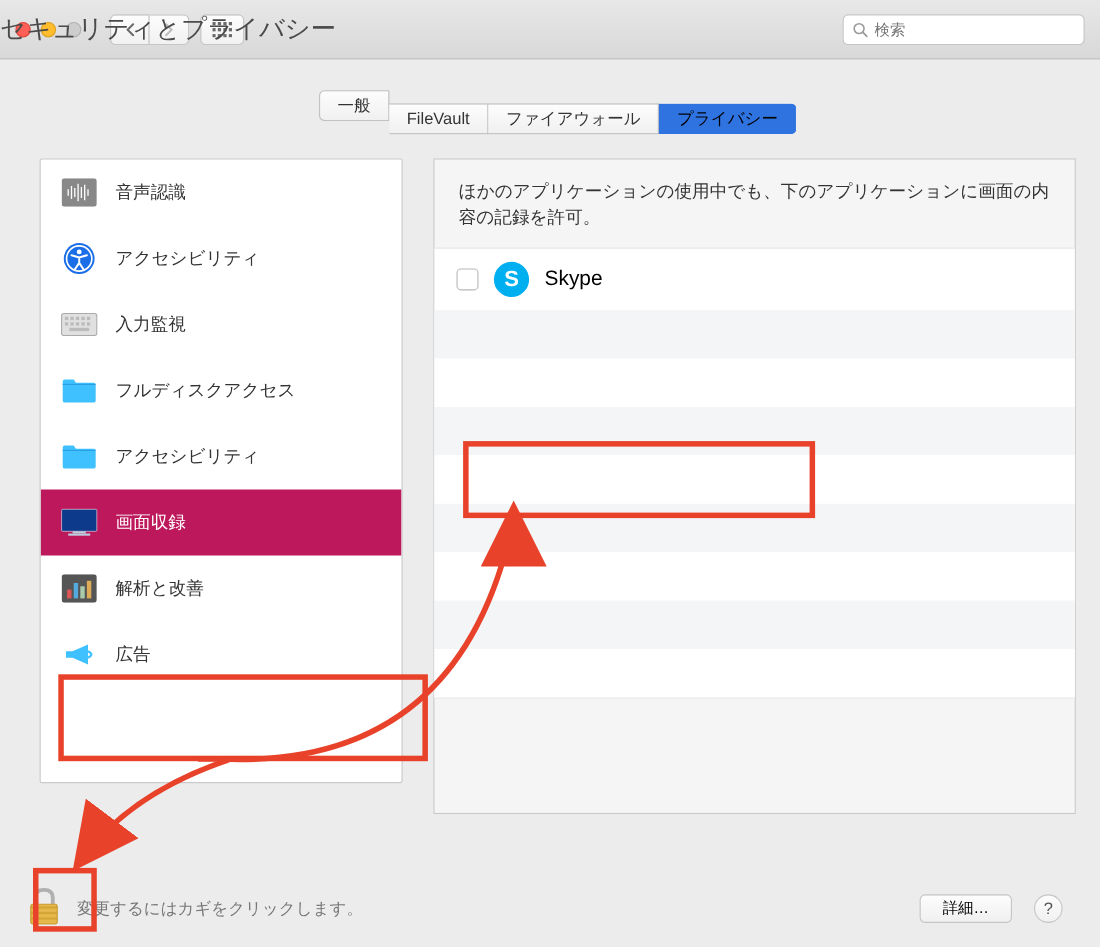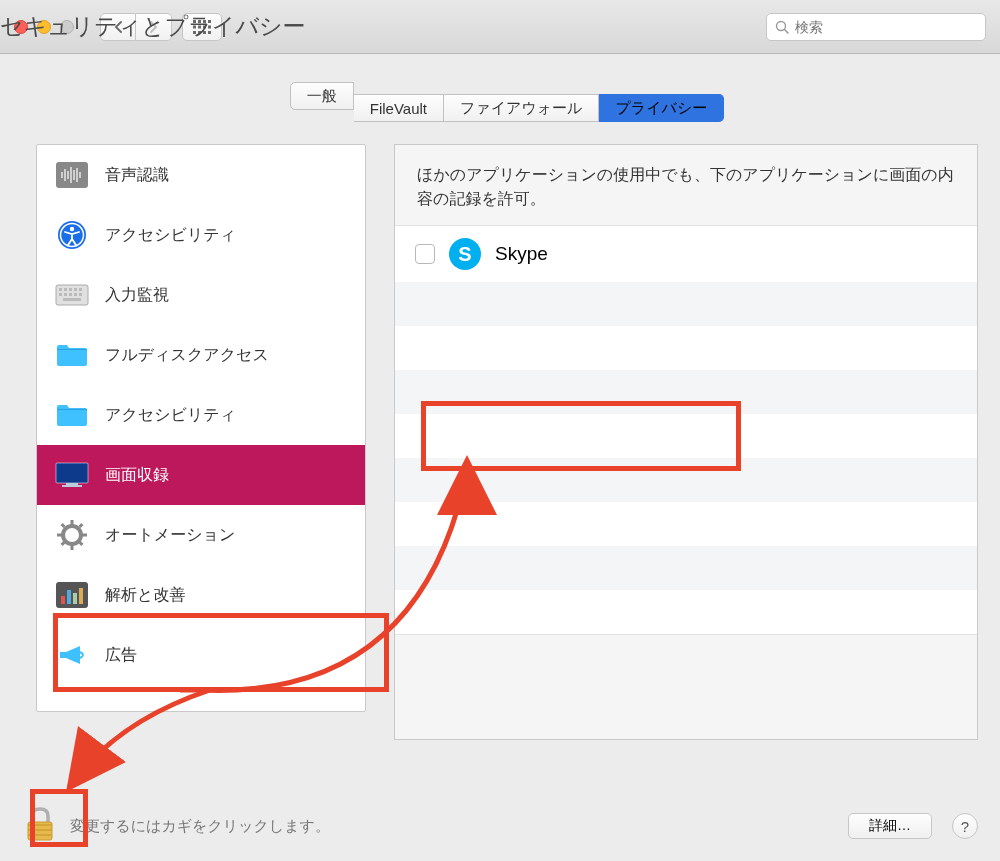--- a/index.html
+++ b/index.html
@@ -113,21 +113,21 @@
 .checkbox {
   width: 20px; height: 20px; border: 1px solid #b8b8b8; border-radius: 4px; background: #fff;
 }
 .skype-icon {
   width: 32px; height: 32px; border-radius: 50%; background: #00aff0;
   color: #fff; display: flex; align-items: center; justify-content: center;
   font-weight: bold; font-size: 20px;
 }
 .empty-row { height: 44px; }
 .footer {
-  position: absolute; left: 0; right: 0; bottom: 0;
+  position: absolute; left: 0; right: 12px; bottom: 0;
   height: 70px; display: flex; align-items: center;
   padding: 0 22px; gap: 12px;
 }
 .lockwrap { position: relative; }
 .lock-text { font-size: 15px; color: #777; }
 .details-btn {
   margin-left: auto; height: 26px; padding: 0 20px;
   background: linear-gradient(#fdfdfd,#f0f0f0);
   border: 1px solid #c6c6c6; border-radius: 5px; font-size: 14px;
 }
@@ -276,38 +276,20 @@
           <svg width="36" height="28" viewBox="0 0 36 28">
               <rect x="2" y="2" width="32" height="20" rx="1" fill="#0d3a8a" stroke="#fff" stroke-width="0.5"></rect>
               <rect x="12" y="22" width="12" height="2" fill="#bcd"></rect>
               <rect x="8" y="24" width="20" height="2" fill="#bcd"></rect>
             </svg>
         </div>
         <span>画面収録</span>
       </div>
       <div class="side-item">
         <div class="iconbox">
-          <svg width="30" height="30" viewBox="0 0 30 30">
-              <circle cx="15" cy="15" r="9" fill="none" stroke="#888" stroke-width="4"></circle>
-              <g fill="#888">
-                <rect x="13.5" y="0" width="3" height="5"></rect>
-                <rect x="13.5" y="25" width="3" height="5"></rect>
-                <rect x="0" y="13.5" width="5" height="3"></rect>
-                <rect x="25" y="13.5" width="5" height="3"></rect>
-                <rect x="4" y="4" width="4" height="3" transform="rotate(45 6 5.5)"></rect>
-                <rect x="22" y="22" width="4" height="3" transform="rotate(45 24 23.5)"></rect>
-                <rect x="22" y="4" width="4" height="3" transform="rotate(-45 24 5.5)"></rect>
-                <rect x="4" y="22" width="4" height="3" transform="rotate(-45 6 23.5)"></rect>
-              </g>
-            </svg>
-        </div>
-        <span>オートメーション</span>
-      </div>
-      <div class="side-item">
-        <div class="iconbox">
           <svg width="32" height="26" viewBox="0 0 32 26">
               <rect width="32" height="26" rx="3" fill="#555"></rect>
               <rect x="5" y="14" width="4" height="8" fill="#d55"></rect>
               <rect x="11" y="8" width="4" height="14" fill="#5ad"></rect>
               <rect x="17" y="11" width="4" height="11" fill="#aca"></rect>
               <rect x="23" y="6" width="4" height="16" fill="#da5"></rect>
             </svg>
         </div>
         <span>解析と改善</span>
       </div>

